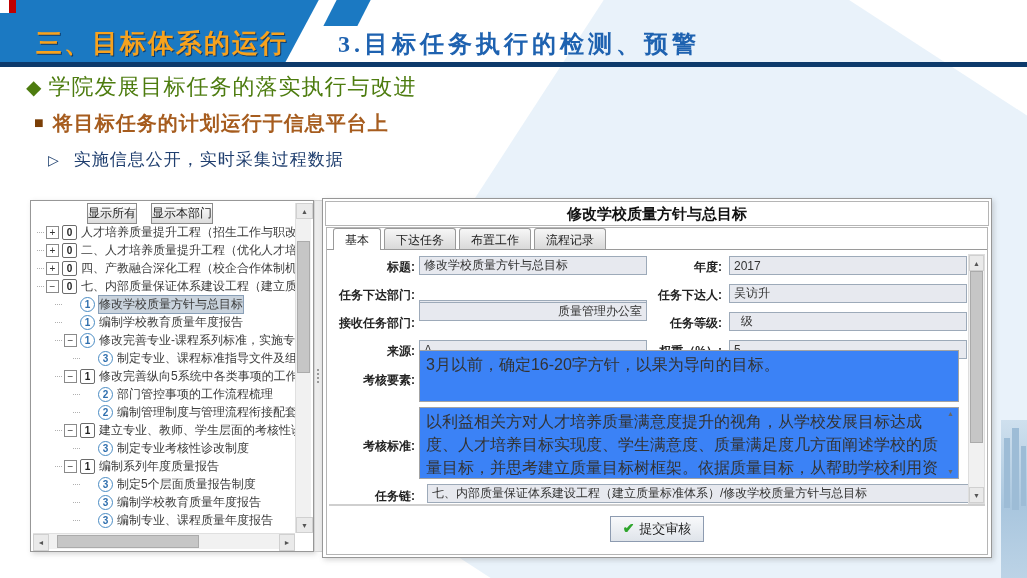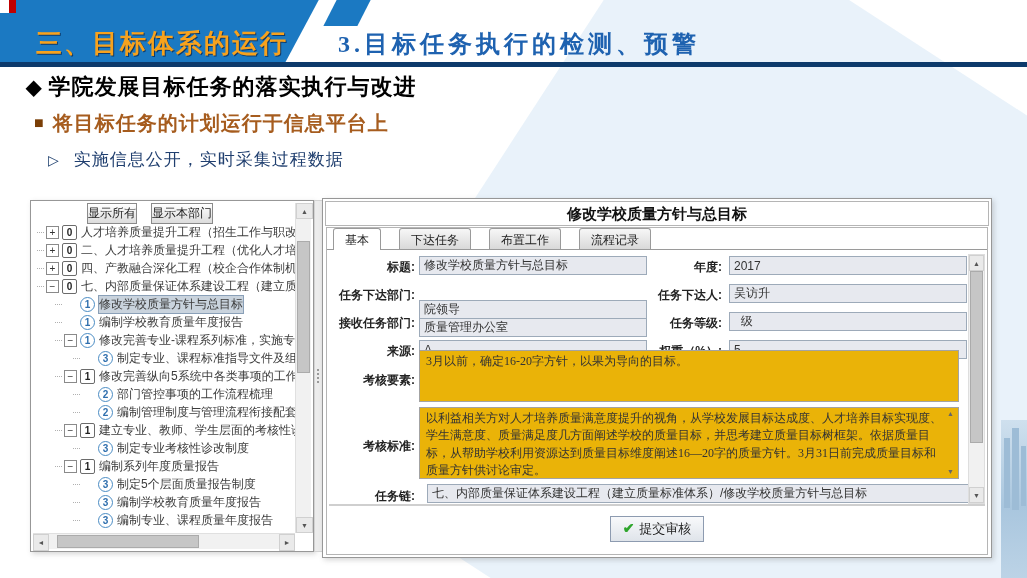--- a/index.html
+++ b/index.html
@@ -17,21 +17,21 @@
             clip-path:polygon(0 0,96% 0,86% 100%,0 100%);}
   .hdr-stripe{position:absolute;left:330px;top:0;width:34px;height:26px;background:#1b79c2;
             transform:skewX(-27deg);}
   .hdr-notch{position:absolute;left:0;top:0;width:9px;height:13px;background:#ffffff;}
   .hdr-red{position:absolute;left:9px;top:0;width:7px;height:13px;background:#c00000;}
   .hdr-title{position:absolute;left:36px;top:26px;font-size:26px;font-weight:bold;
              color:#f7a21d;letter-spacing:2px;text-shadow:1px 1px 0 #0d3a6b;}
   .hdr-sub{position:absolute;left:338px;top:28px;font-size:24px;color:#1e62b0;
            font-family:"Liberation Serif",serif;font-weight:bold;letter-spacing:4px;}
   
-  .b1{position:absolute;left:26px;top:72px;font-size:22px;font-weight:bold;color:#000000;letter-spacing:1px;}
+  .b1{position:absolute;left:26px;top:72px;font-size:22px;font-weight:normal;color:#4d7c0f;letter-spacing:1px;}
   .b1 .mk{font-size:20px;margin-right:6px;}
   .b2{position:absolute;left:34px;top:110px;font-size:20px;font-weight:bold;color:#a65c1e;letter-spacing:1px;}
   .b2 .mk{color:#7a3e06;font-size:16px;margin-right:8px;vertical-align:2px;}
   .b3{position:absolute;left:48px;top:148px;font-size:17px;color:#203f6f;letter-spacing:1px;}
   .b3 .mk{color:#1e3f6e;font-size:14px;margin-right:14px;}
   
   .panel{position:absolute;background:#fff;border:1px solid #979797;box-shadow:2px 2px 5px rgba(90,90,90,.25);}
   
   .tree{left:30px;top:200px;width:282px;height:350px;}
   .tree-btns{position:absolute;left:56px;top:2px;display:flex;gap:14px;z-index:3;}
@@ -57,30 +57,30 @@
   
   .splitter{position:absolute;left:314px;top:200px;width:7px;height:350px;background:#ececec;border:1px solid #d3d3d3;cursor:col-resize;}
   .splitter i{position:absolute;left:2px;top:168px;width:2px;height:14px;
               background:repeating-linear-gradient(180deg,#9a9a9a 0 2px,transparent 2px 4px);}
   
   .form{left:322px;top:198px;width:668px;height:358px;}
   .form-title{position:absolute;left:2px;top:2px;right:2px;height:23px;border:1px solid #b5b5b5;
               text-align:center;font-size:15px;font-weight:bold;color:#111;line-height:23px;}
   .form-main{position:absolute;left:3px;top:28px;right:3px;bottom:2px;border:1px solid #b5b5b5;}
   .tabs{position:absolute;left:0;top:0;right:0;height:22px;border-bottom:1px solid #9a9a9a;display:flex;
-        gap:18px;padding-left:6px;box-sizing:border-box;}
+        gap:3px;padding-left:6px;box-sizing:border-box;}
   .tab{font-size:12px;padding:3px 11px 2px;border:1px solid #9a9a9a;border-bottom:none;color:#222;
        border-radius:3px 3px 0 0;background:linear-gradient(#f7f7f7,#d9d9d9);cursor:pointer;font-family:inherit;}
   .tab.active{background:#ffffff;position:relative;z-index:2;margin-bottom:-1px;}
   .fbody{position:absolute;left:0;top:22px;right:0;height:260px;}
   .flabel{position:absolute;font-size:12px;font-weight:bold;color:#222;text-align:right;}
   .finput{position:absolute;height:17px;font-size:12px;color:#333;background:#e7e9ef;
           border:1px solid #9daab9;padding:0 4px;font-family:inherit;}
-  .ftext{position:absolute;font-size:12px;line-height:1.45;color:#333;background:#eab308;
-         border:1px solid #a3a3a3;padding:2px 14px 2px 6px;resize:none;overflow:hidden;font-family:Liberation Serif, serif;box-sizing:border-box;}
+  .ftext{position:absolute;font-size:16px;line-height:1.45;color:#333;background:#3b82f6;
+         border:1px solid #a3a3a3;padding:2px 14px 2px 6px;resize:none;overflow:hidden;font-family:Liberation Sans, sans-serif;box-sizing:border-box;}
   .ta-arrow{position:absolute;font-size:7px;color:#666;}
   .form-vscroll{position:absolute;top:26px;right:2px;bottom:50px;width:15px;background:#f1f1f1;border:1px solid #dedede;}
   .form-footer{position:absolute;left:2px;right:2px;bottom:2px;height:46px;border-top:2px solid #cfcfcf;
                display:flex;align-items:center;justify-content:center;margin-top:26px;}
   .submit{font-size:13px;color:#222;padding:3px 12px;border:1px solid #8d9bb0;cursor:pointer;
           background:linear-gradient(#f8f9fb,#dfe4ea);font-family:inherit;}
   .submit .chk{color:#2ea52c;font-weight:bold;margin-right:5px;font-size:14px;}
 </style>
 </head>
 <body>
@@ -253,21 +253,21 @@
         <input class="finput" style="left: 92px; top: 6px; width: 218px;" value="修改学校质量方针与总目标">
         <span class="flabel" style="left:320px;top:9px;width:75px">年度:</span>
         <input class="finput" style="left: 402px; top: 6px; width: 228px;" value="2017">
 
         <span class="flabel" style="left:8px;top:37px;width:80px">任务下达部门:</span>
         <input class="finput" style="left: 92px; top: 34px; width: 218px; margin-top: 16px;" value="院领导">
         <span class="flabel" style="left:320px;top:37px;width:75px">任务下达人:</span>
         <input class="finput" style="left: 402px; top: 34px; width: 228px;" value="吴访升">
 
         <span class="flabel" style="left:8px;top:65px;width:80px">接收任务部门:</span>
-        <input class="finput" style="left: 92px; top: 68px; width: 218px;" value="质量管理办公室">
+        <input class="finput" style="left: 92px; top: 52px; width: 218px; text-align: right;" value="质量管理办公室">
         <span class="flabel" style="left:320px;top:65px;width:75px">任务等级:</span>
         <input class="finput" style="left: 402px; top: 62px; width: 228px;" value="  级">
 
         <span class="flabel" style="left:8px;top:93px;width:80px">来源:</span>
         <input class="finput" style="left: 92px; top: 90px; width: 218px;" value="A">
         <span class="flabel" style="left:320px;top:93px;width:75px">权重（%）:</span>
         <input class="finput" style="left: 402px; top: 90px; width: 228px;" value="5">
 
         <span class="flabel" style="left:8px;top:122px;width:80px">考核要素:</span>
         <textarea class="ftext" style="left: 92px; top: 100px; width: 540px; height: 52px;">3月以前，确定16-20字方针，以果为导向的目标。</textarea>

